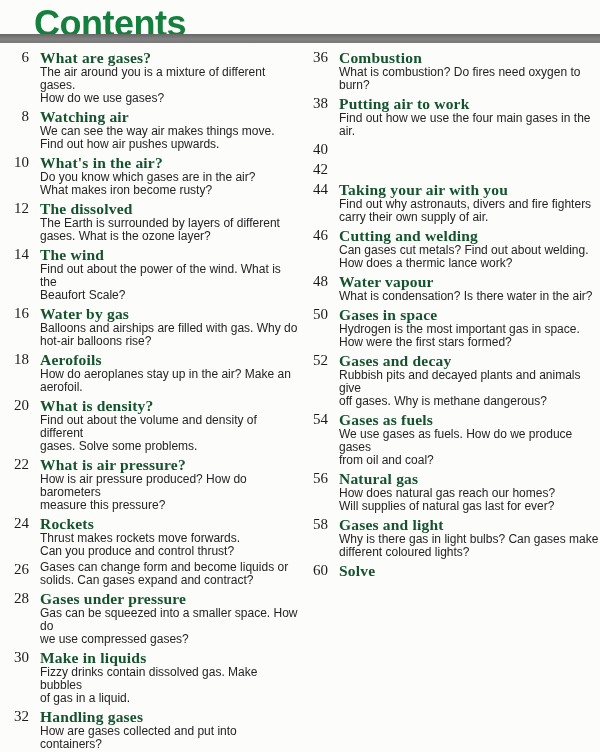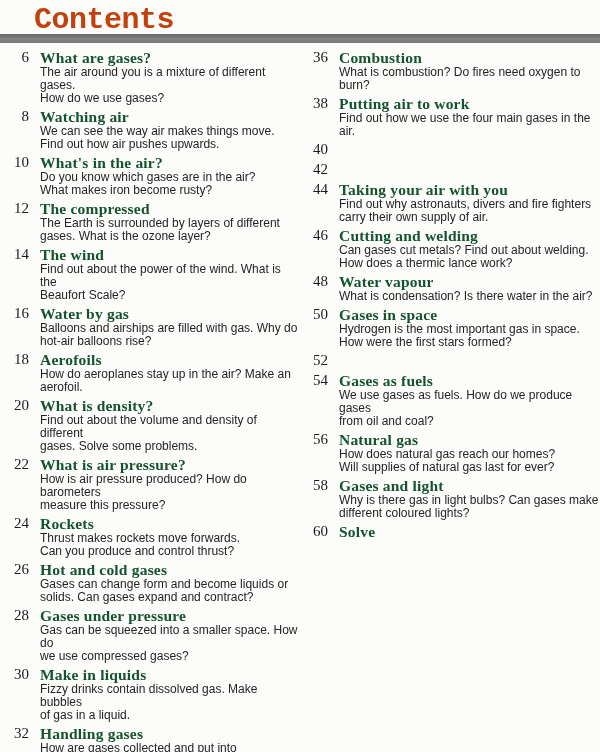--- a/index.html
+++ b/index.html
@@ -9,25 +9,25 @@
     height: 752px;
     background: #fcfcfb;
     overflow: hidden;
     font-family: "Liberation Sans", sans-serif;
     color: #111;
   }
   .header-title {
     position: absolute;
     left: 34px;
     top: 3px;
-    font-family: Liberation Mono, monospace;
-    font-size: 30px;
+    font-family: Liberation Sans, sans-serif;
+    font-size: 36px;
     font-weight: bold;
     letter-spacing: -0.5px;
-    color: #c2410c;
+    color: #15803d;
   }
   .rule {
     position: absolute;
     left: 0;
     top: 34px;
     width: 600px;
     height: 9px;
     background: linear-gradient(#676767, #828282 55%, #787878);
   }
   .columns {
@@ -100,21 +100,21 @@
     <div class="entry-body">
       <div class="entry-title">What's in the air?</div>
       <div class="entry-desc">Do you know which gases are in the air?
 What makes iron become rusty?</div>
     </div>
   </div>
 
   <div class="entry">
     <span class="num">12</span>
     <div class="entry-body">
-      <div class="entry-title">The compressed</div>
+      <div class="entry-title">The dissolved</div>
       <div class="entry-desc">The Earth is surrounded by layers of different
 gases. What is the ozone layer?</div>
     </div>
   </div>
 
   <div class="entry">
     <span class="num">14</span>
     <div class="entry-body">
       <div class="entry-title">The wind</div>
       <div class="entry-desc">Find out about the power of the wind. What is the
@@ -163,21 +163,20 @@
     <div class="entry-body">
       <div class="entry-title">Rockets</div>
       <div class="entry-desc">Thrust makes rockets move forwards.
 Can you produce and control thrust?</div>
     </div>
   </div>
 
   <div class="entry">
     <span class="num">26</span>
     <div class="entry-body">
-      <div class="entry-title">Hot and cold gases</div>
       <div class="entry-desc">Gases can change form and become liquids or
 solids. Can gases expand and contract?</div>
     </div>
   </div>
 
   <div class="entry">
     <span class="num">28</span>
     <div class="entry-body">
       <div class="entry-title">Gases under pressure</div>
       <div class="entry-desc">Gas can be squeezed into a smaller space. How do
@@ -267,20 +266,25 @@
     <span class="num">50</span>
     <div class="entry-body">
       <div class="entry-title">Gases in space</div>
       <div class="entry-desc">Hydrogen is the most important gas in space.
 How were the first stars formed?</div>
     </div>
   </div>
 
   <div class="entry">
     <span class="num">52</span>
+    <div class="entry-body">
+      <div class="entry-title">Gases and decay</div>
+      <div class="entry-desc">Rubbish pits and decayed plants and animals give
+off gases. Why is methane dangerous?</div>
+    </div>
   </div>
 
   <div class="entry">
     <span class="num">54</span>
     <div class="entry-body">
       <div class="entry-title">Gases as fuels</div>
       <div class="entry-desc">We use gases as fuels. How do we produce gases
 from oil and coal?</div>
     </div>
   </div>

